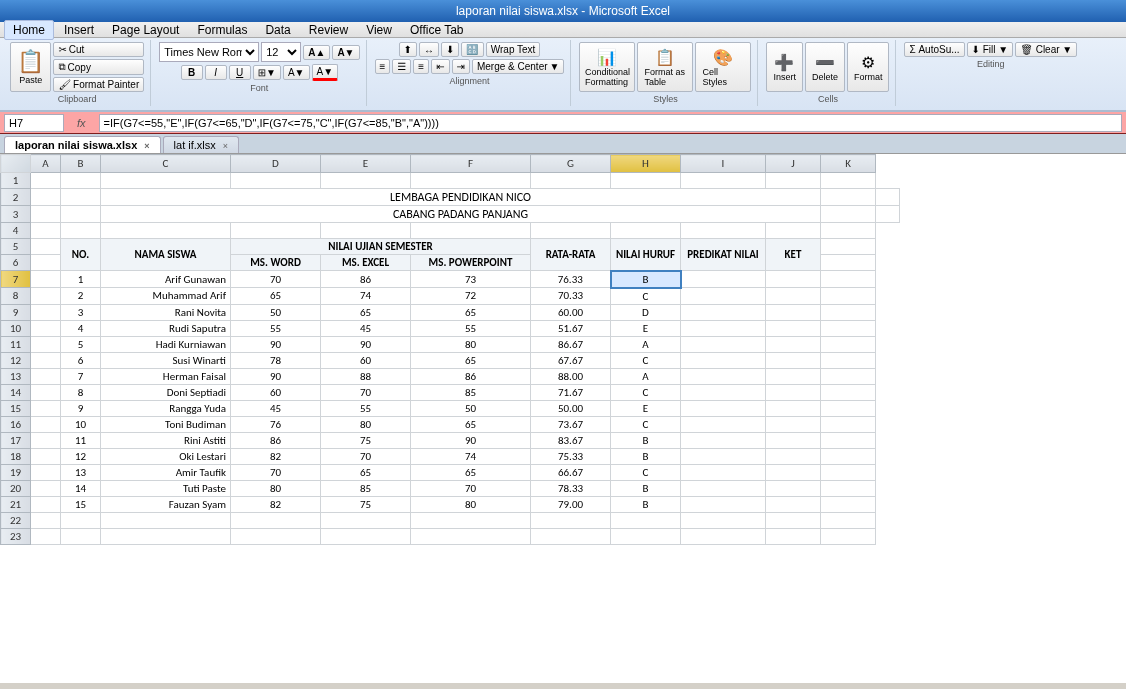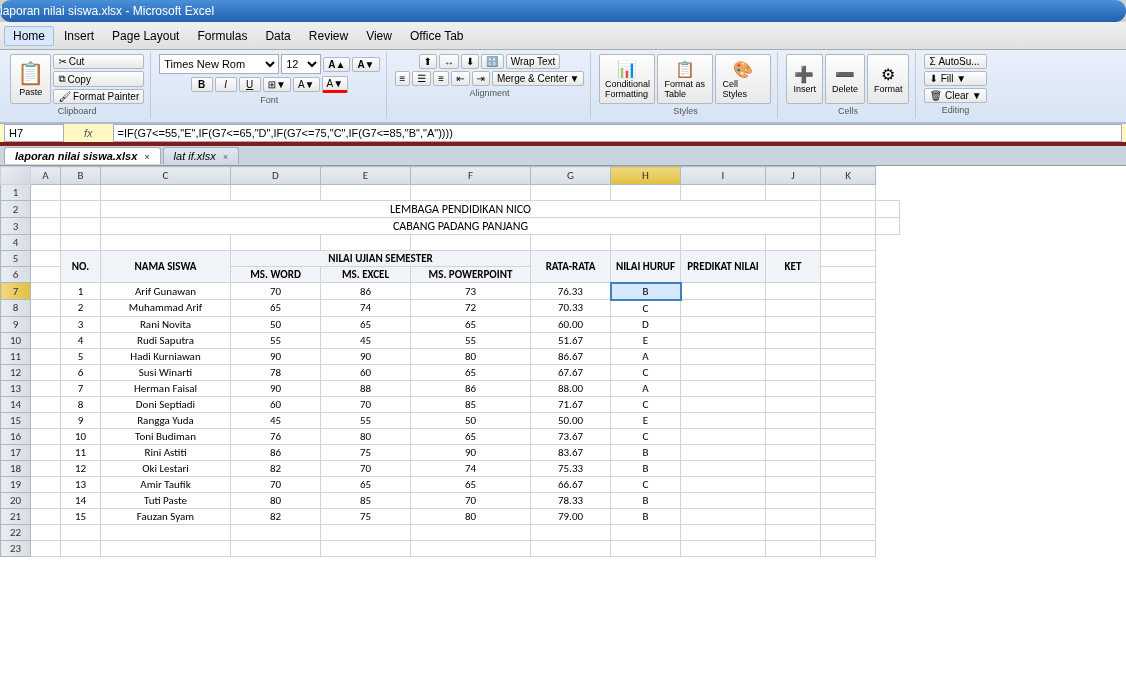--- a/index.html
+++ b/index.html
@@ -8,27 +8,27 @@
     
     .title-bar {
       background: linear-gradient(to bottom, #4a90d9, #2060b0);
       color: white;
       text-align: center;
       font-size: 12px;
       padding: 3px 0;
       height: 22px;
       display: flex;
       align-items: center;
-      border-radius: 11px;
+      justify-content: center;
     }
 
     
     .menu-bar {
       background: linear-gradient(to bottom, #f0f0f0, #e0e0e0);
-      height: 28px;
+      height: 16px;
       display: flex;
       align-items: center;
       border-bottom: 1px solid #aaa;
       padding: 0 4px;
       gap: 2px;
     }
     .menu-item {
       padding: 2px 8px;
       font-size: 12px;
       cursor: pointer;
@@ -89,21 +89,21 @@
       border: 1px solid #b0b8c4;
       border-radius: 2px;
       padding: 2px 6px;
       cursor: pointer;
       font-size: 9px;
       min-width: 36px;
       height: 50px;
     }
 
     .font-select {
-      width: 120px;
+      width: 100px;
       height: 20px;
       font-size: 11px;
       border: 1px solid #aab;
       background: white;
     }
     .size-select {
       width: 40px;
       height: 20px;
       font-size: 11px;
       border: 1px solid #aab;
@@ -112,27 +112,27 @@
     .num-format-select {
       width: 100px;
       height: 20px;
       font-size: 11px;
       border: 1px solid #aab;
       background: white;
     }
 
     
     .formula-bar {
-      background: #fef9c3;
-      border-bottom: 4px solid #7f1d1d;
+      background: #fca5a5;
+      border-bottom: 1px solid #7f1d1d;
       display: flex;
       align-items: center;
       height: 22px;
       padding: 0 4px;
-      gap: 20px;
+      gap: 13px;
     }
     .cell-ref-box {
       width: 60px;
       height: 18px;
       border: 1px solid #aab;
       font-size: 11px;
       padding: 0 4px;
       background: white;
     }
     .formula-input {
@@ -141,25 +141,24 @@
       border: 1px solid #aab;
       font-size: 11px;
       padding: 0 4px;
       background: white;
     }
 
     
     .tab-bar {
       background: #c8d4e0;
       display: flex;
-      align-items: center;
+      align-items: flex-end;
       height: 20px;
       padding: 0 4px;
       border-bottom: 1px solid #999;
-      font-style: italic;
     }
     .sheet-tab {
       background: linear-gradient(to bottom, #e0e8f0, #d0d8e4);
       border: 1px solid #aab;
       border-bottom: none;
       border-radius: 3px 3px 0 0;
       padding: 2px 10px;
       font-size: 11px;
       cursor: pointer;
       margin-right: 2px;
@@ -237,21 +236,21 @@
 
     .selected-row-header {
       background: linear-gradient(to right, #f0d880, #e0c040) !important;
     }
 
     
     td.data-cell {
       text-align: center;
     }
     td.name-cell {
-      text-align: center;
+      text-align: right;
     }
     td.header-cell {
       text-align: center;
       font-weight: bold;
       background: #f0f4f8;
     }
     td.title-cell {
       text-align: center;
       font-weight: normal;
       font-size: 12px;
@@ -380,21 +379,21 @@
       </div>
       <div class="rb-big-btn" style="font-size:9px;">
         <span style="font-size:16px;">⚙</span>
         <span>Format</span>
       </div>
     </div>
     <div class="ribbon-group-label">Cells</div>
   </div>
 
   <div class="ribbon-group">
-    <div style="display:flex;flex-direction:column;gap:2px;">
+    <div style="display:flex;gap:2px;">
       <div class="rb-btn">Σ AutoSu...</div>
       <div class="rb-btn">⬇ Fill ▼</div>
       <div class="rb-btn">🗑 Clear ▼</div>
     </div>
     <div class="ribbon-group-label">Editing</div>
   </div>
 
 </div>
 
 <div class="formula-bar">

